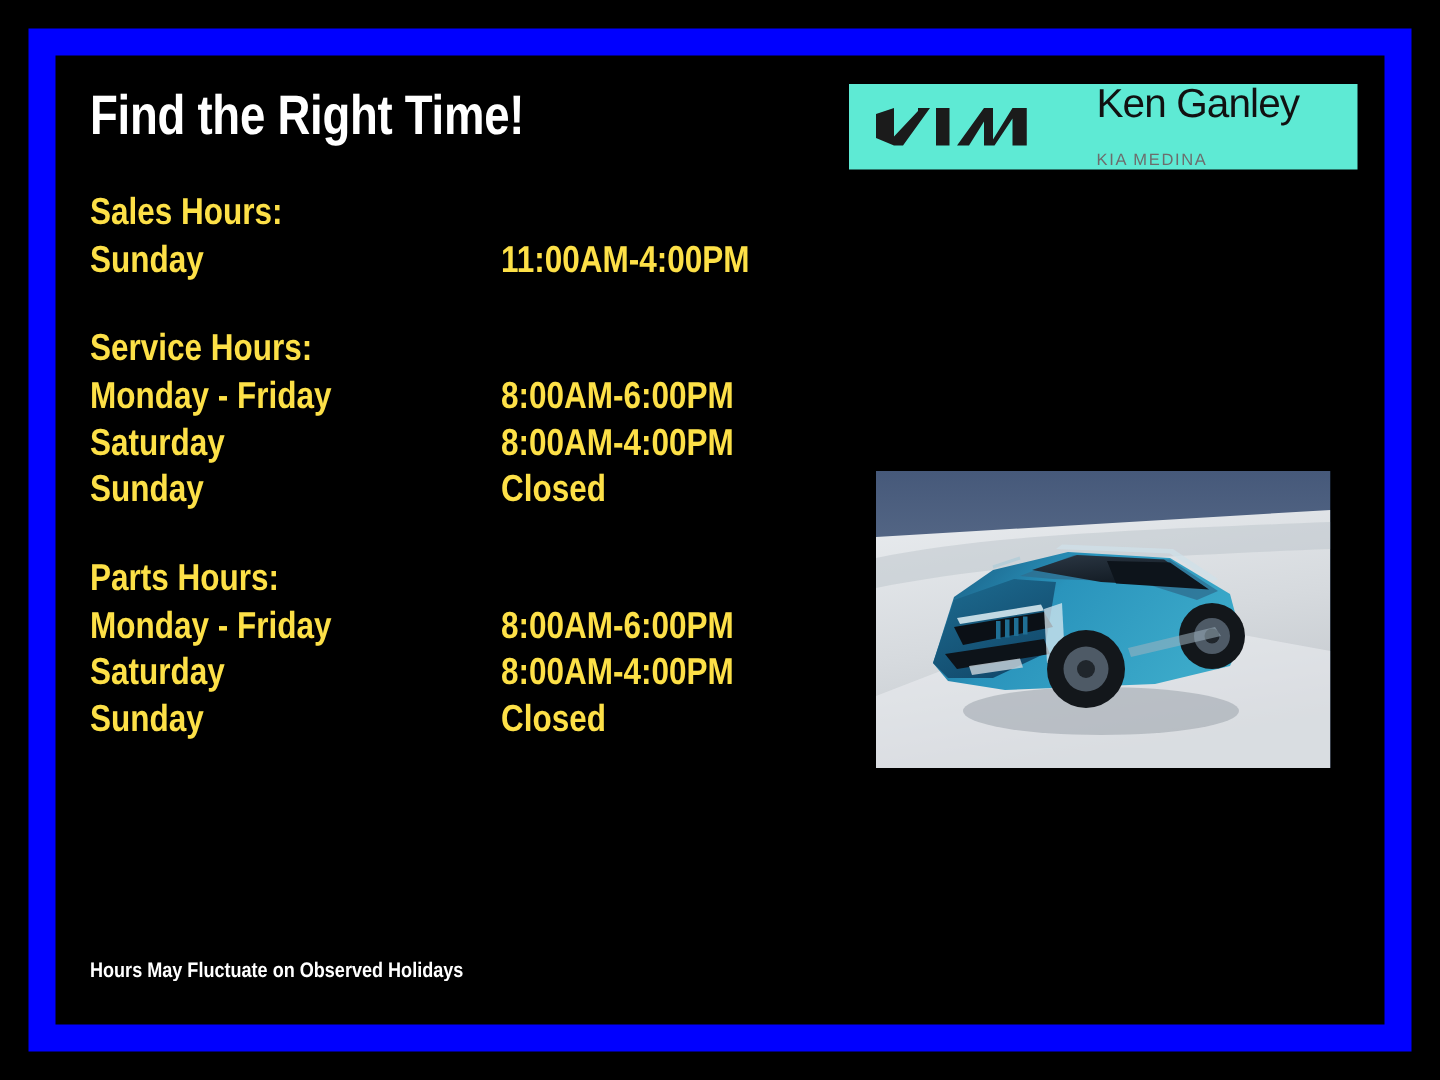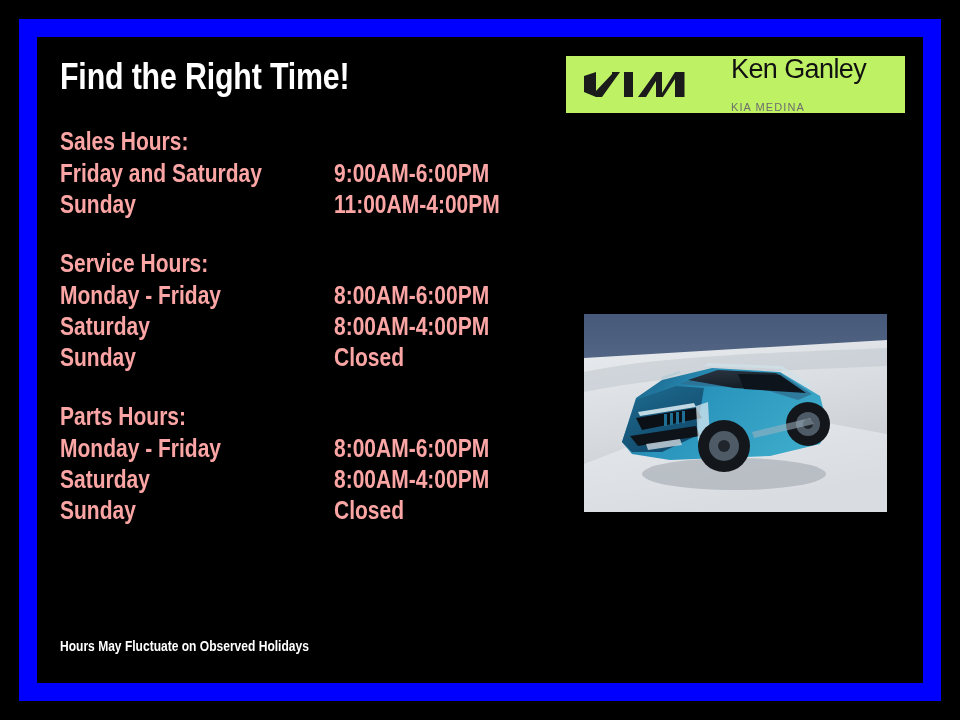--- a/index.html
+++ b/index.html
@@ -56,21 +56,21 @@
     transform-origin: left center;
     white-space: nowrap;
   }
 
   
   .hours-wrap {
     position: absolute;
     left: 60px;
     top: 126px;
     width: 470px;
-    color: #fca5a5;
+    color: #fde047;
   }
   .hours-group { margin-bottom: 28px; }
   .hours-group:last-child { margin-bottom: 6px; }
 
   .group-heading {
     font-size: 25px;
     line-height: 31px;
     font-weight: bold;
     transform: scaleX(0.84);
     transform-origin: left center;
@@ -114,21 +114,21 @@
     white-space: nowrap;
   }
 
   
   .logo-box {
     position: absolute;
     left: 566px;
     top: 56px;
     width: 339px;
     height: 57px;
-    background: #bef264;
+    background: #5eead4;
     display: flex;
     align-items: center;
   }
   .kia-mark {
     width: 118px;
     height: 34px;
     margin-left: 16px;
     flex: 0 0 auto;
     display: block;
   }
@@ -175,24 +175,20 @@
   <div class="blue-frame">
     <div class="inner-black"></div>
   </div>
 
   <div class="title">Find the Right Time!</div>
 
   <div class="hours-wrap">
 
     <div class="hours-group">
       <div class="group-heading">Sales Hours:</div>
-      <div class="hours-row">
-        <span class="row-day">Friday and Saturday</span>
-        <span class="row-time">9:00AM-6:00PM</span>
-      </div>
       <div class="hours-row">
         <span class="row-day">Sunday</span>
         <span class="row-time">11:00AM-4:00PM</span>
       </div>
     </div>
 
     <div class="hours-group">
       <div class="group-heading">Service Hours:</div>
       <div class="hours-row">
         <span class="row-day">Monday - Friday</span>

